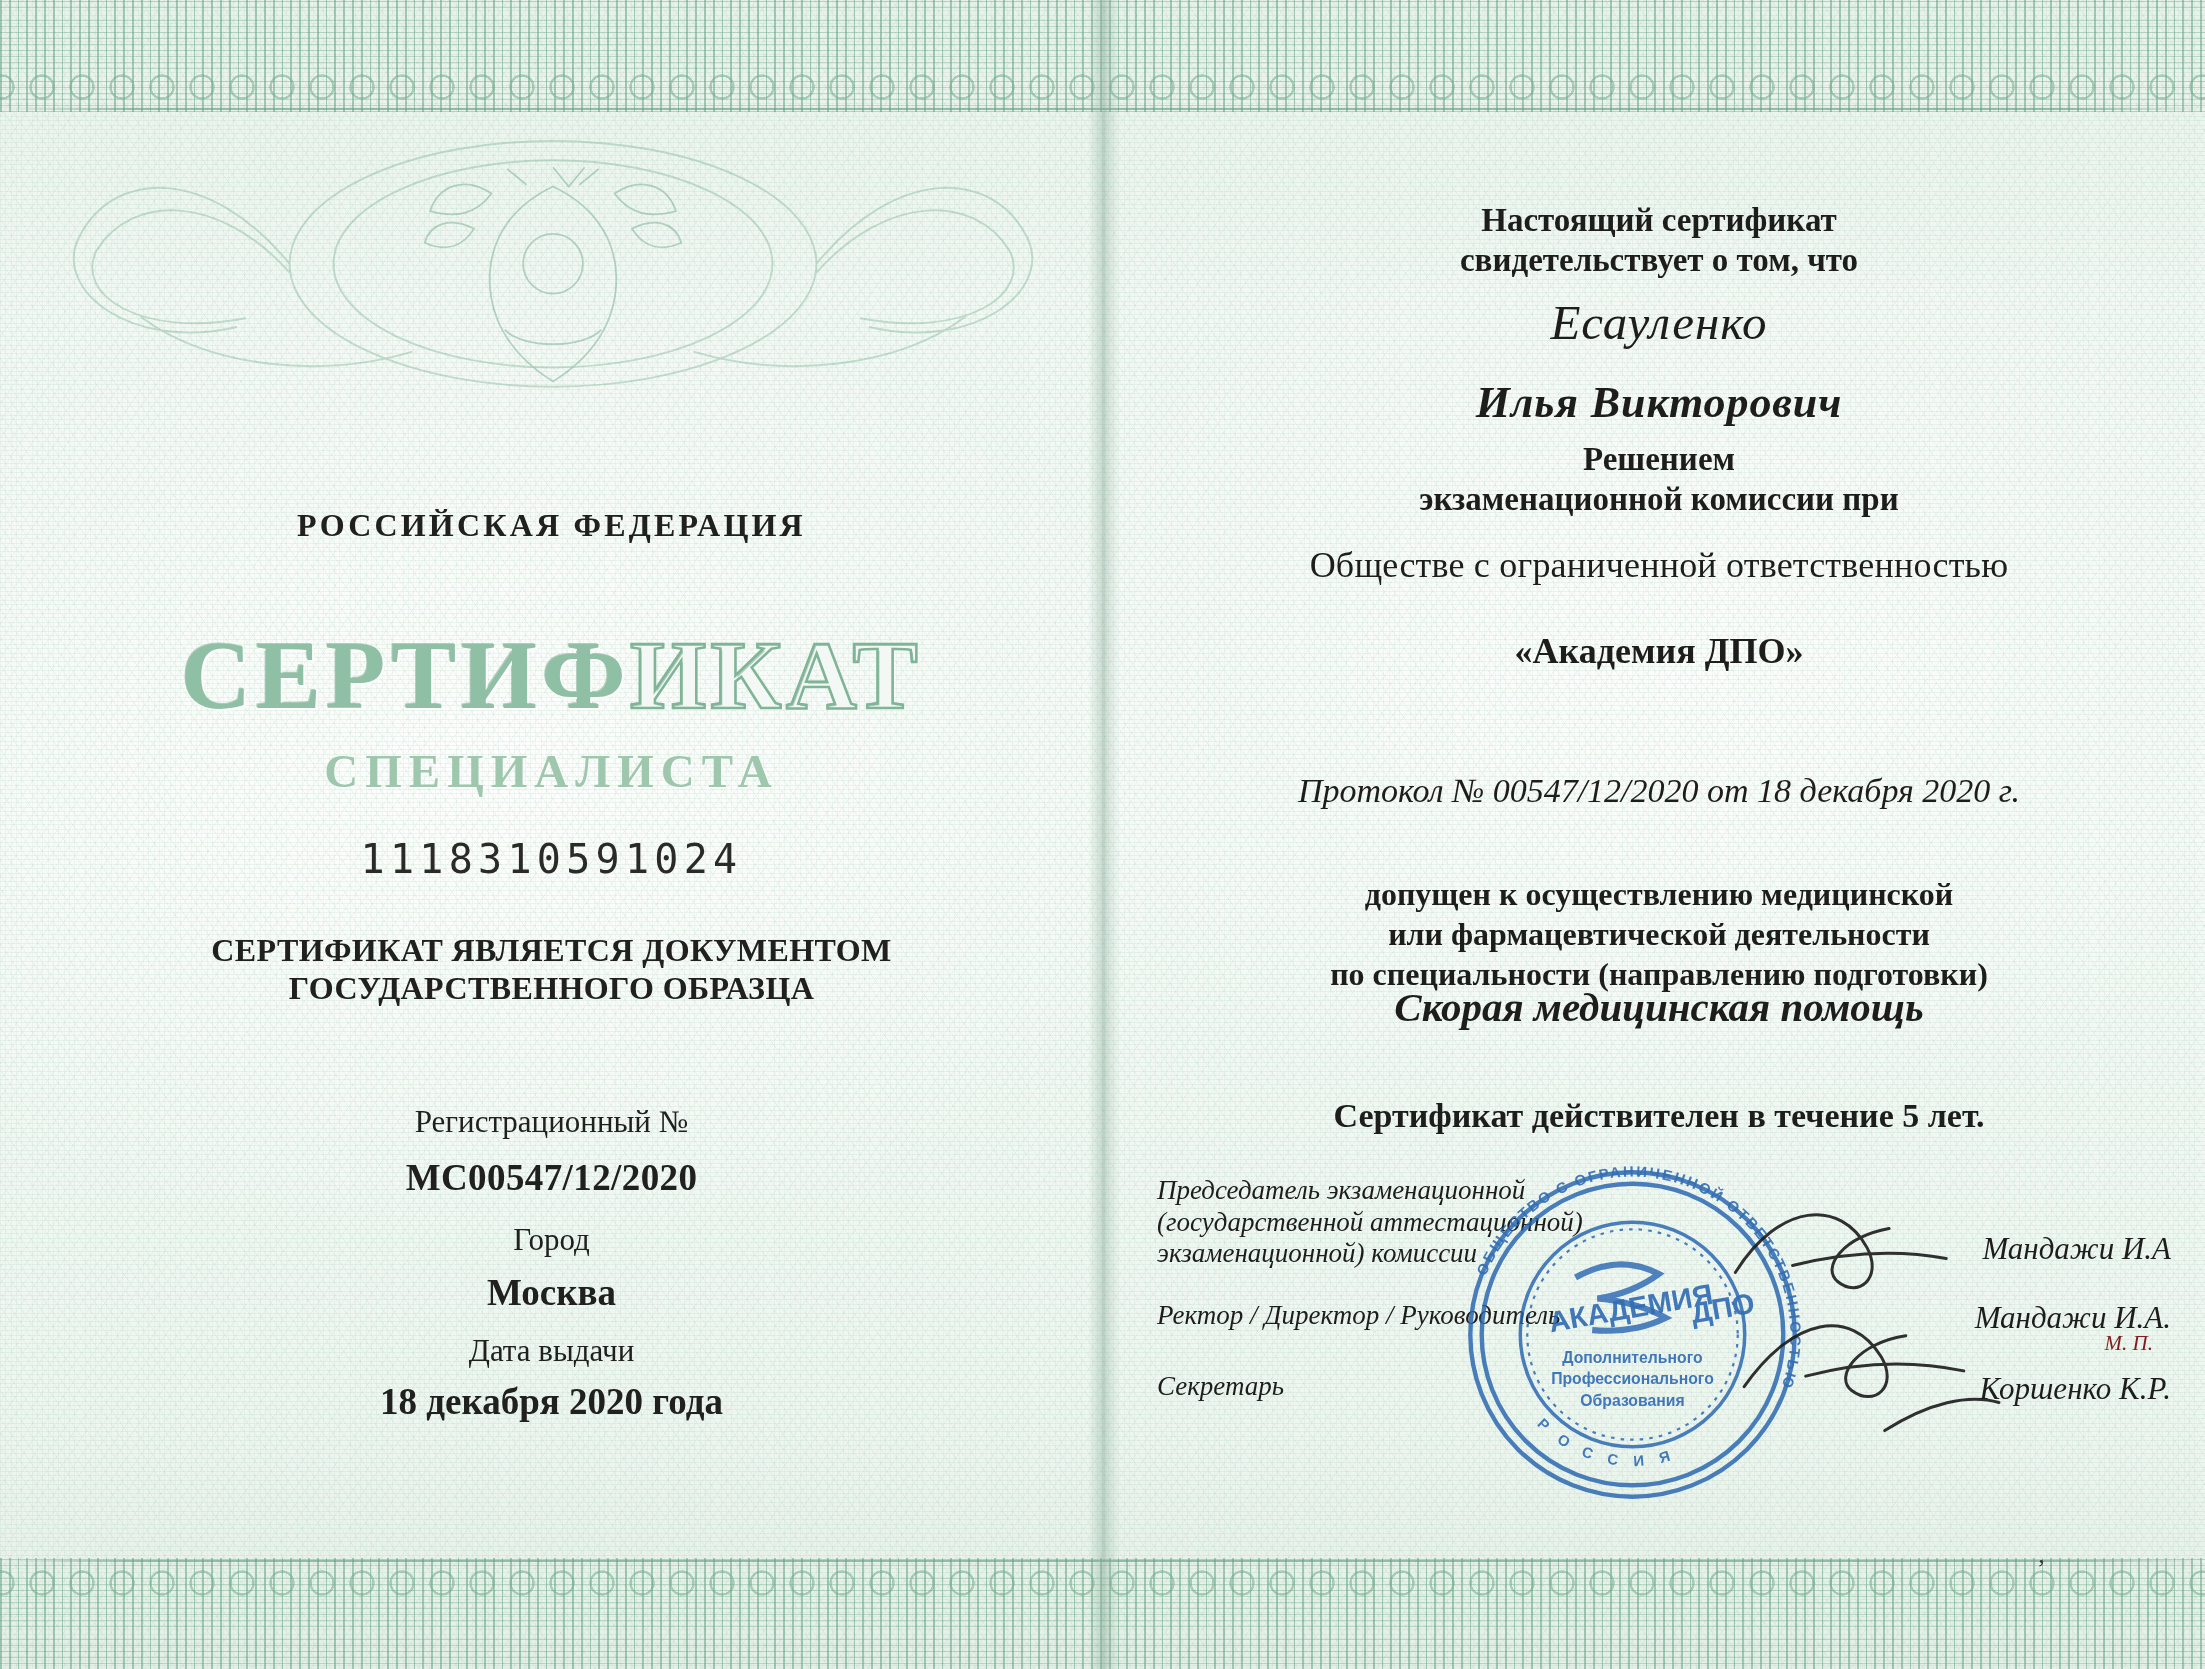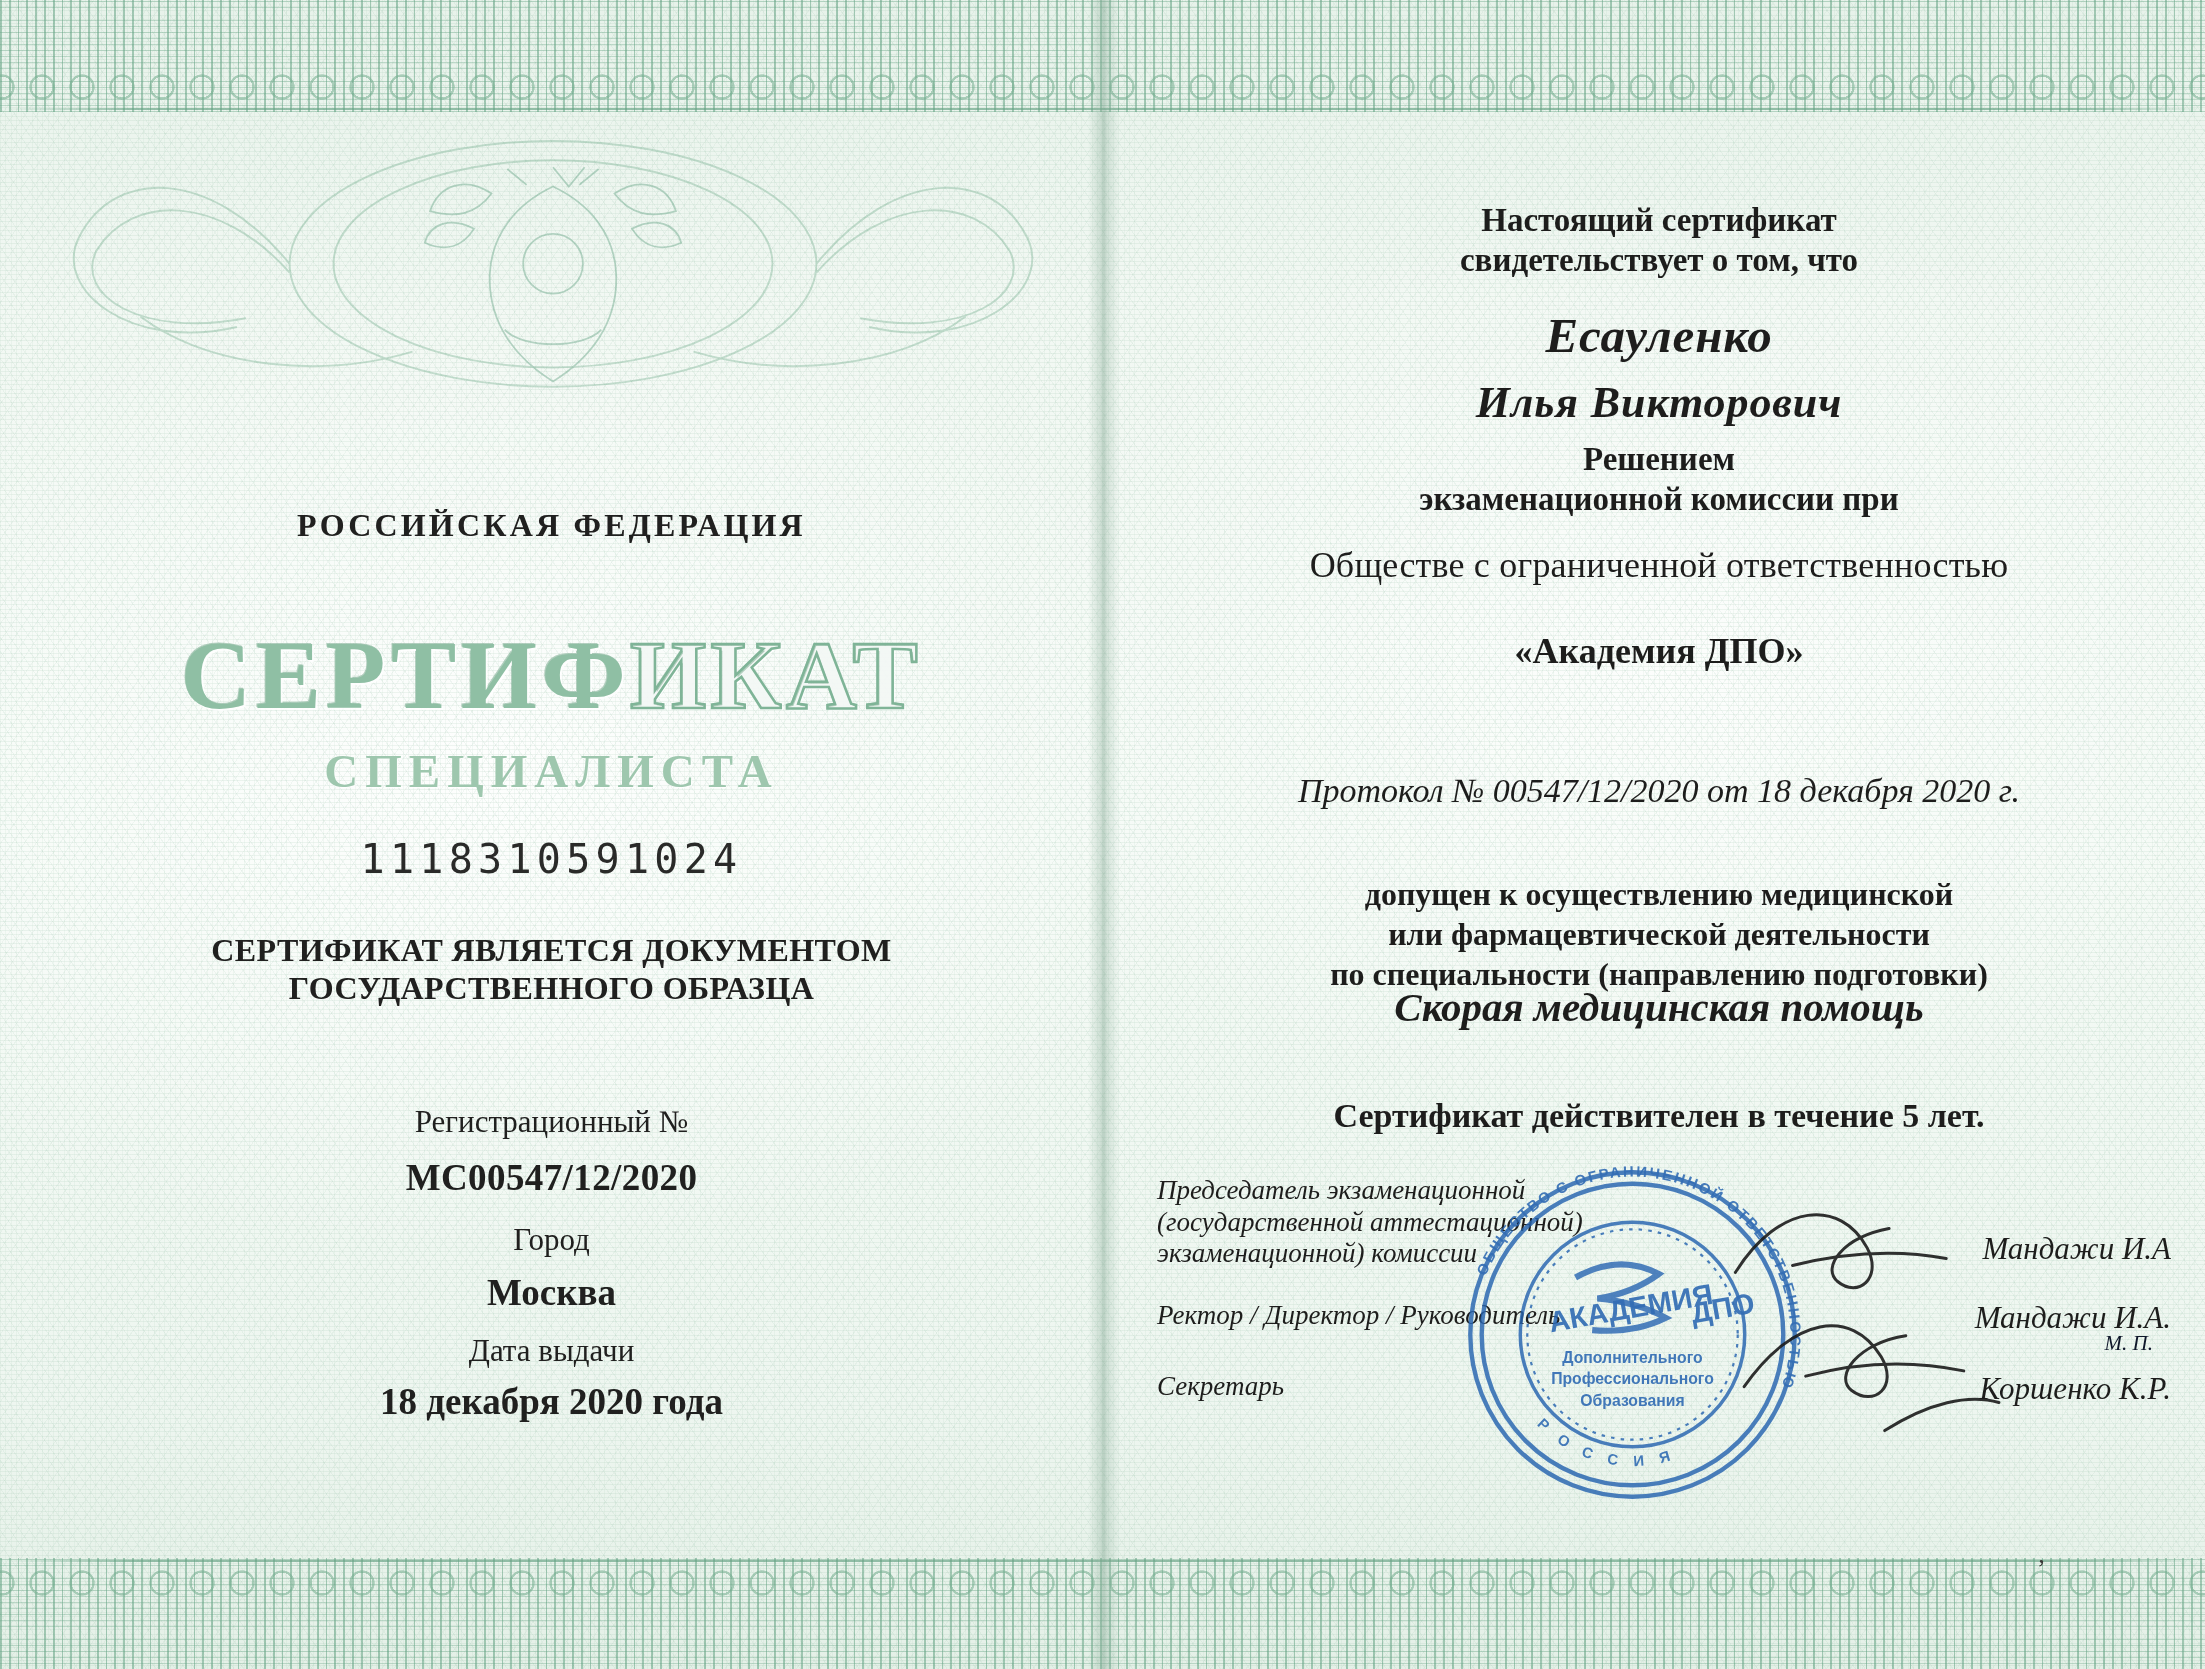--- a/index.html
+++ b/index.html
@@ -173,21 +173,21 @@
 
   
   .r {
     position: absolute;
     left: 53px;
     right: 44px;
     text-align: center;
     color: #1d1d1c;
   }
   .r-intro   { top: 200px; font-size: 33px; line-height: 1.22; font-weight: 600; }
-  .r-surname { top: 307px; font-size: 49px; font-weight: 700; font-style: italic; letter-spacing: 0.9px; }
+  .r-surname { top: 294px; font-size: 49px; font-weight: 400; font-style: italic; letter-spacing: 0.9px; }
   .r-name    { top: 377px; font-size: 44px; font-weight: 700; font-style: italic; letter-spacing: 0.9px; }
   .r-decision{ top: 439px; font-size: 33px; line-height: 1.22; font-weight: 600; }
   .r-org     { top: 544px; font-size: 36px; font-weight: 400; letter-spacing: 0.2px; }
   .r-orgname { top: 630px; font-size: 36px; font-weight: 700; }
   .r-protocol{ top: 772px; font-size: 34px; font-style: italic; }
   .r-admit   { top: 838px; font-size: 32px; line-height: 1.25; font-weight: 600; margin-top: 36px; }
   .r-spec    { top: 983px; font-size: 41px; font-weight: 700; font-style: italic; }
   .r-valid   { top: 1097px; font-size: 34px; font-weight: 700; }
 
   
@@ -210,21 +210,21 @@
   .sig-row .person { text-align: right; font-size: 31px; white-space: nowrap; }
   .sig-row.r1 { margin-bottom: 30px; }
   .sig-row.r2 { margin-bottom: 35px; }
   .sig-row.r1 .person { padding-top: 56px; margin-left: 29px; }
   .mp {
     position: absolute;
     right: 53px;
     top: 1331px;
     font-size: 21px;
     font-style: italic;
-    color: #0f172a;
+    color: #7f1d1d;
   }
 
   
   .stamp {
     position: absolute;
     left: 341px;
     top: 1146px;
     width: 377px;
     height: 377px;
     pointer-events: none;

